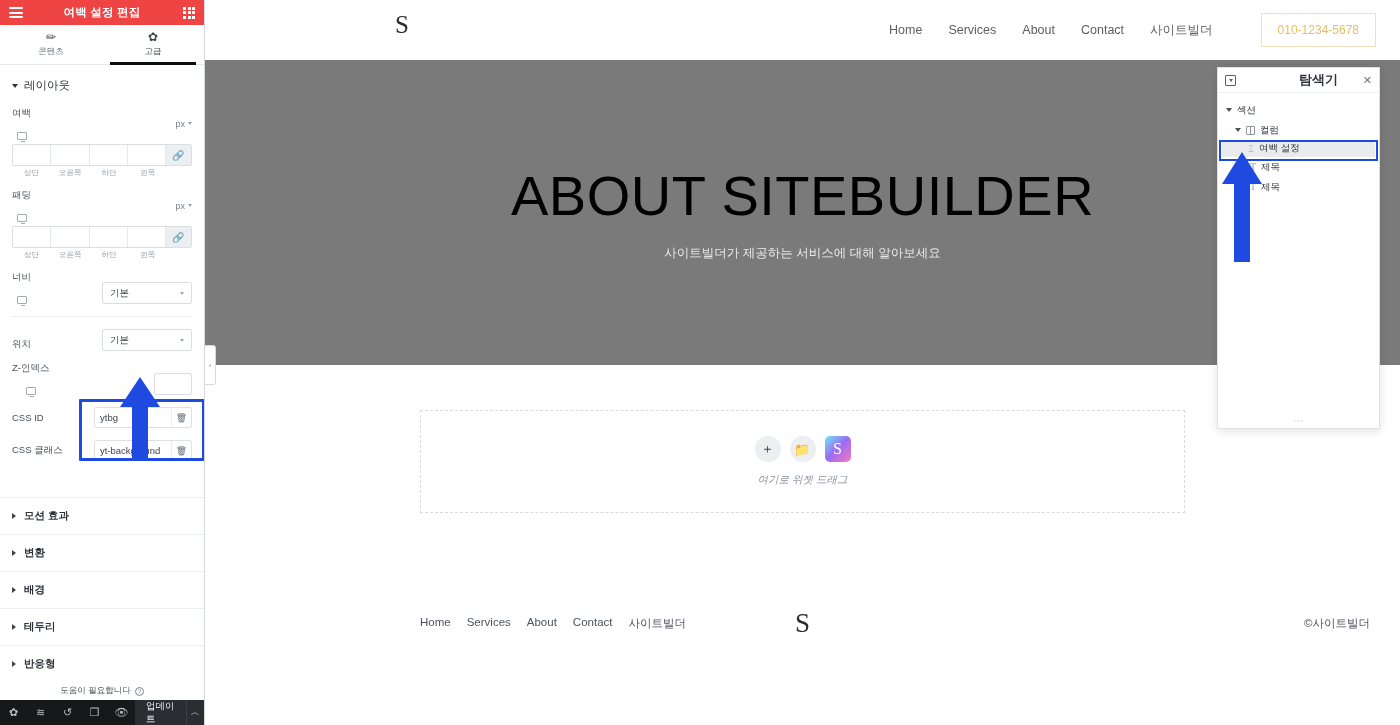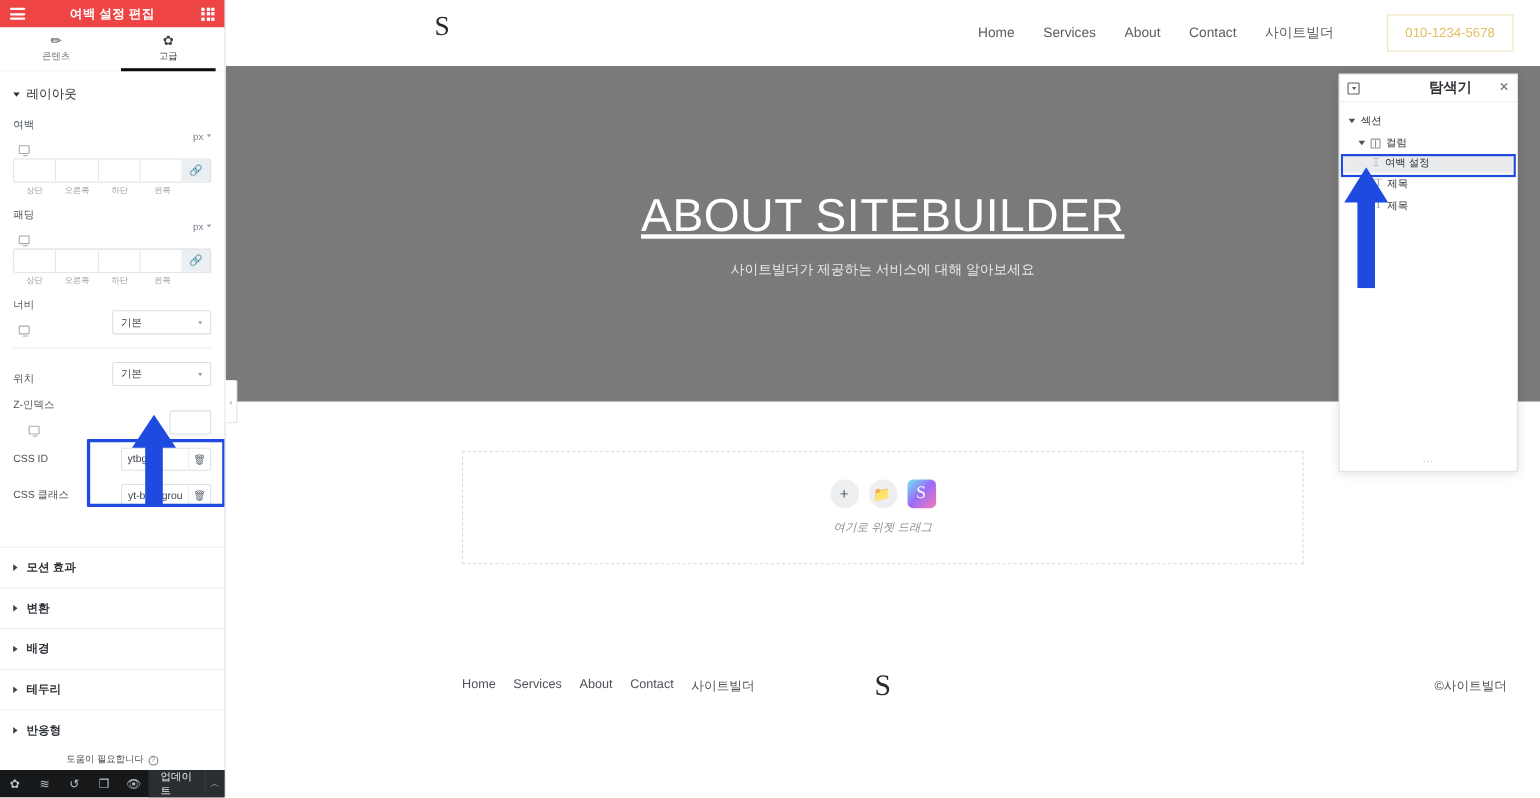--- a/index.html
+++ b/index.html
@@ -78,21 +78,21 @@
      display: flex; align-items: center; justify-content: space-between; padding: 0 7px;
      font-size: 9.5px; color: #3f444b; cursor: pointer; }
   .num-box { width: 38px; height: 22px; border: 1px solid #dadee2; border-radius: 2px; background: #fff;
      font-size: 9.5px; color: #3f444b; text-align: center; outline: none;
      font-family: "Liberation Sans", sans-serif; }
   .divider { height: 1px; background: #ebeef0; margin: 3px 12px; }
 
   
   .css-group { position: relative; padding: 2px 0 4px; }
   .css-row { display: flex; align-items: center; justify-content: space-between; padding: 6px 12px; }
-  .css-field { width: 82px; height: 21px; border: 1px solid #dde1e4; border-radius: 2px; background: #fff;
+  .css-field { width: 98px; height: 21px; border: 1px solid #dde1e4; border-radius: 2px; background: #fff;
      display: flex; align-items: center; }
   .css-field input { flex: 1; min-width: 0; border: none; outline: none; padding: 0 5px; font-size: 9.5px;
      color: #3f444b; background: transparent; font-family: "Liberation Sans", sans-serif; }
   .trash { width: 20px; display: flex; align-items: center; justify-content: center; font-size: 9px;
      color: #5d666e; cursor: pointer; border-left: 1px solid #eceff1; height: 100%;}
   .blue-outline { position: absolute; border: 3px solid #1f4ae0; border-radius: 1px; pointer-events: none; }
 
   .acc-item { border-top: 1px solid #ebeef0; padding: 11px 12px; display: flex; align-items: center; gap: 8px;
      font-size: 10.5px; font-weight: bold; color: #2f3338; cursor: pointer; }
 
@@ -123,21 +123,21 @@
      padding: 0 16px 0 0; position: relative; }
   .logo-s { font-family: "Liberation Serif", serif; font-size: 25px; color: #2b2b2b; position: absolute;
      left: 190px; top: 11px; }
   .site-nav { margin-left: auto; display: flex; align-items: center; gap: 26px; padding-right: 8px;}
   .site-nav a { font-size: 12.5px; color: #5e5e5e; text-decoration: none; cursor: pointer; }
   .phone-btn { margin-left: 22px; border: 1px solid #f0e2bd; color: #e4bf63; font-size: 12px;
      padding: 9px 16px; cursor: pointer; }
 
   .hero { height: 305px; background: #7a7a7a; display: flex; flex-direction: column;
      align-items: center; justify-content: center; }
-  .hero h1 { color: #ffffff; font-size: 42px; font-weight: normal; letter-spacing: .5px; text-decoration: underline; }
+  .hero h1 { color: #000000; font-size: 56px; font-weight: normal; letter-spacing: .5px; }
   .hero p { color: #e9e9e9; font-size: 12.5px; margin-top: 17px; }
 
   .dropzone-wrap { padding: 45px 215px 0; }
   .dropzone { border: 1px dashed #d8dbde; height: 103px; display: flex; flex-direction: column;
      align-items: center; justify-content: center; gap: 11px; }
   .dz-icons { display: flex; align-items: center; gap: 9px; }
   .dz-circle { width: 26px; height: 26px; border-radius: 50%; background: #eceef0; display: flex;
      align-items: center; justify-content: center; font-size: 13px; color: #3d4349; cursor: pointer; }
   .dz-logo { width: 26px; height: 26px; border-radius: 5px; cursor: pointer;
      background: linear-gradient(135deg,#6ee7f0 0%, #9b6cf5 48%, #f47ab8 100%);

